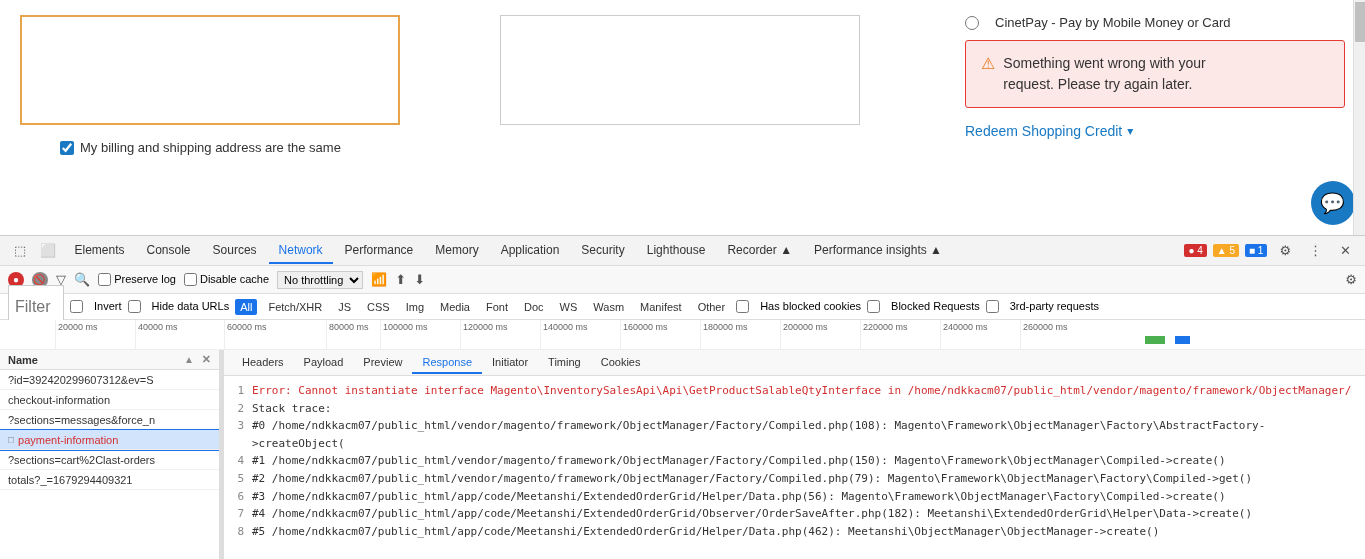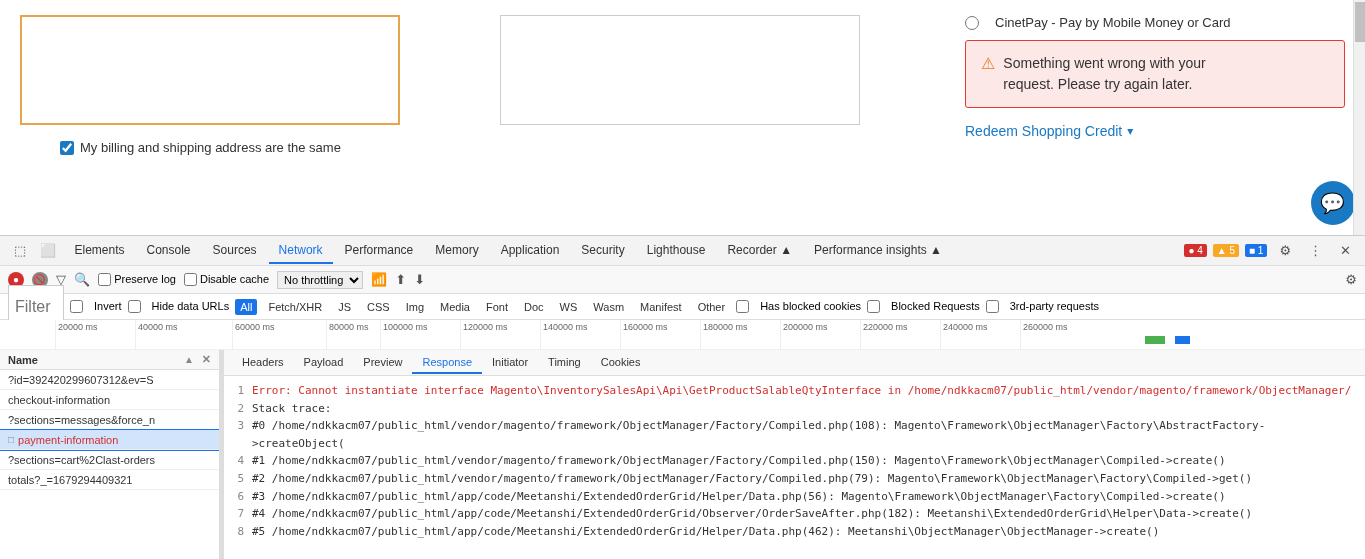--- a/index.html
+++ b/index.html
@@ -582,21 +582,21 @@
     </label>
     <label class="filter-checkbox">
       <input type="checkbox" style="">
       <span>3rd-party requests</span>
     </label>
   </div>
 
   <div class="timeline-bar">
     <div class="timeline-tick" style="left: 55px;">20000 ms</div>
     <div class="timeline-tick" style="left: 135px;">40000 ms</div>
-    <div class="timeline-tick" style="left: 232px;">60000 ms</div>
+    <div class="timeline-tick" style="left: 224px;">60000 ms</div>
     <div class="timeline-tick" style="left: 300px; margin-left: 26px;">80000 ms</div>
     <div class="timeline-tick" style="left: 380px;">100000 ms</div>
     <div class="timeline-tick" style="left: 460px;">120000 ms</div>
     <div class="timeline-tick" style="left: 540px;">140000 ms</div>
     <div class="timeline-tick" style="left: 620px;">160000 ms</div>
     <div class="timeline-tick" style="left: 700px;">180000 ms</div>
     <div class="timeline-tick" style="left: 780px;">200000 ms</div>
     <div class="timeline-tick" style="left: 860px;">220000 ms</div>
     <div class="timeline-tick" style="left: 940px;">240000 ms</div>
     <div class="timeline-tick" style="left: 1020px;">260000 ms</div>

